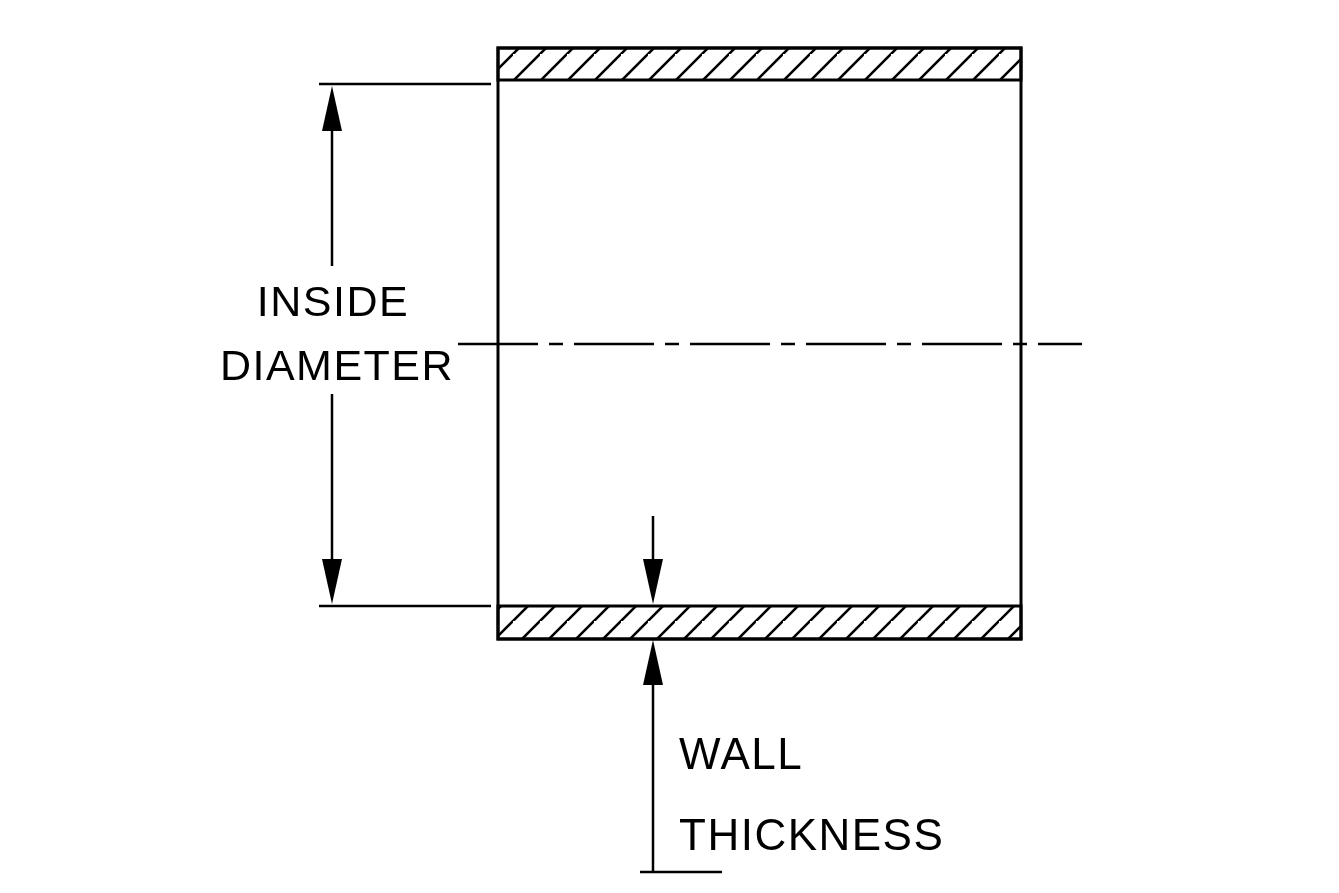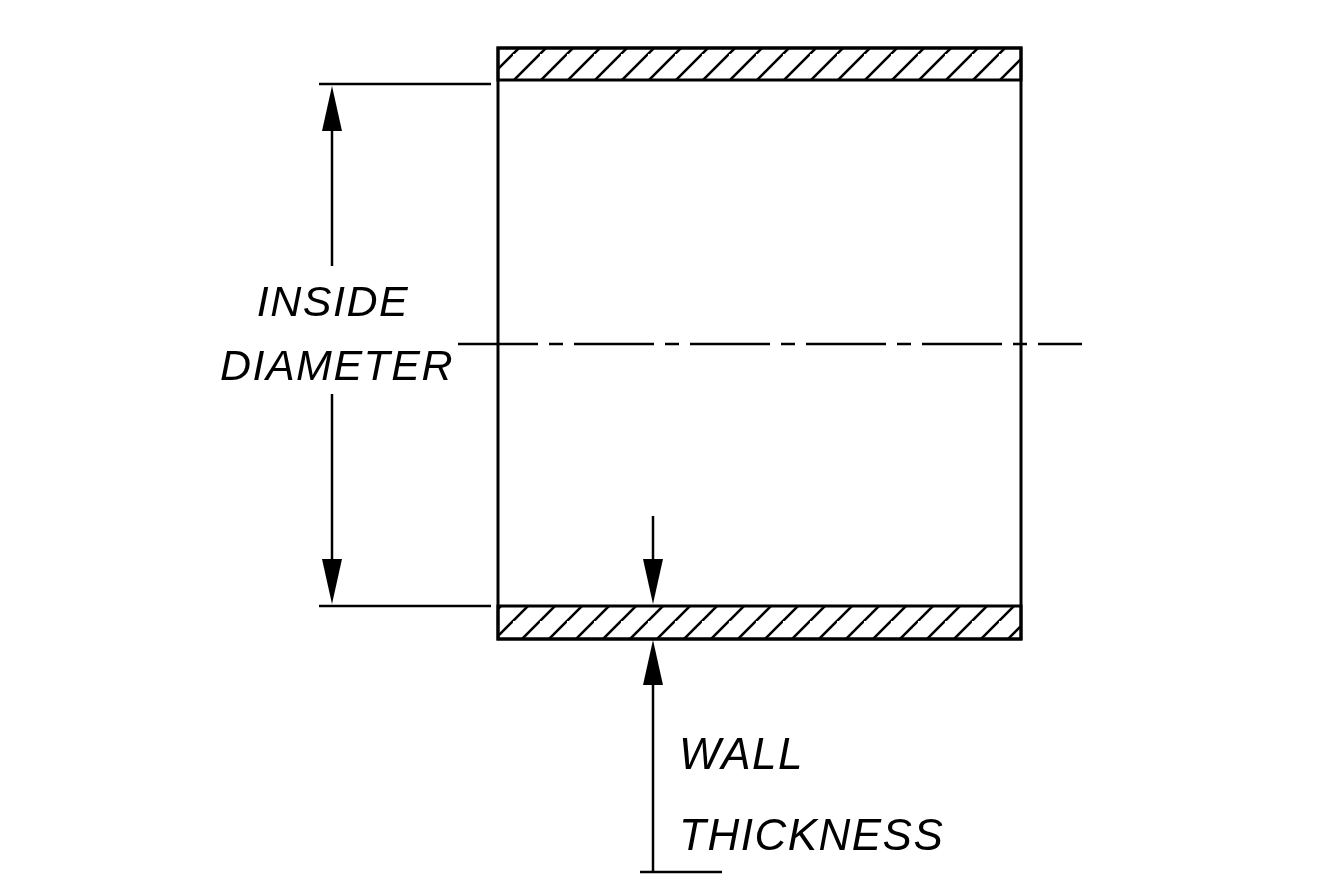--- a/index.html
+++ b/index.html
@@ -9,21 +9,20 @@
     width: 1339px;
     height: 893px;
     overflow: hidden;
     font-family: "Liberation Sans", sans-serif;
   }
   .drawing-wrap {
     position: relative;
     width: 1339px;
     height: 893px;
     background: #ffffff;
-    font-style: italic;
   }
   svg text {
     font-family: "Liberation Sans", sans-serif;
     fill: #000000;
     letter-spacing: 1.5px;
   }
 </style>
 </head>
 <body>
 

